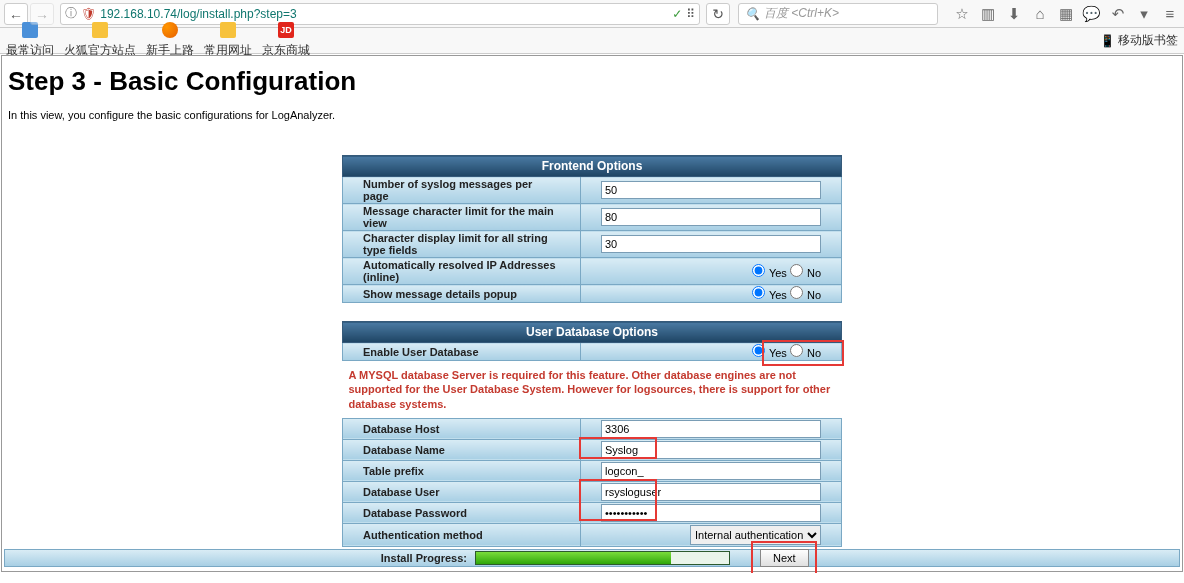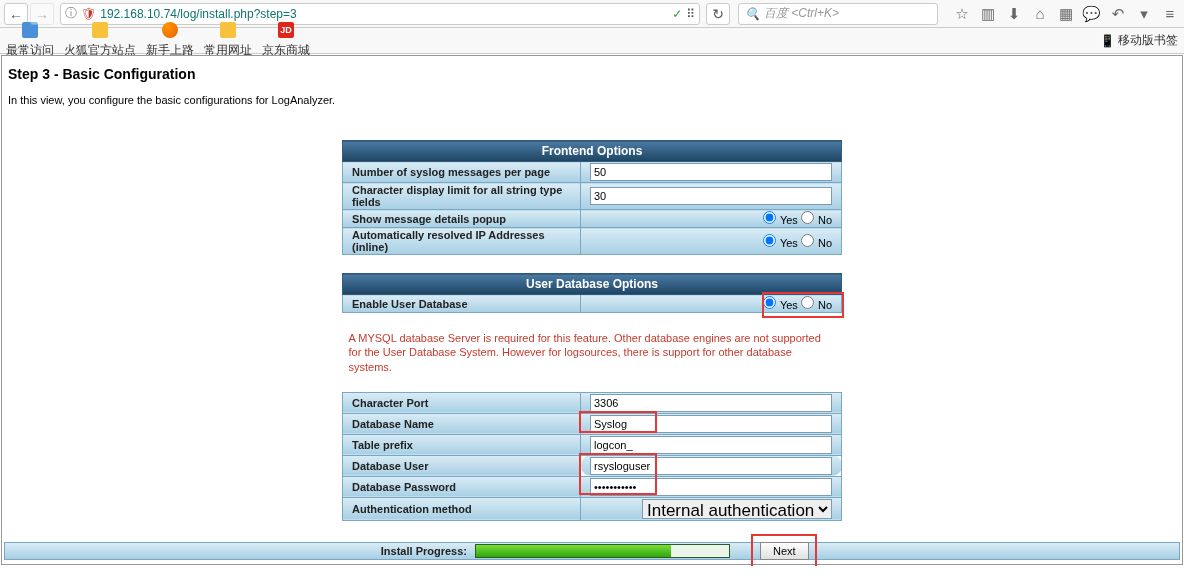--- a/index.html
+++ b/index.html
@@ -21,35 +21,35 @@
 .bookmark { display: flex; align-items: center; gap: 4px; font-size: 12px; color: #333; cursor: pointer; flex-direction: column; }
 .bookmark .bi { width: 16px; height: 16px; background: #f7c23c; border-radius: 2px; }
 .bookmark .bi.ff { background: radial-gradient(circle at 30% 30%, #ff9500, #e66000); border-radius: 50%; }
 .bookmark .bi.jd { background: #e1251b; color: #fff; font-size: 9px; font-weight: bold; display: flex; align-items: center; justify-content: center; border-radius: 2px; }
 .bookmark .bi.blue { background: #4a90d9; }
 .bm-spacer { flex: 1; }
 .mobile-link { font-size: 12px; color: #333; display: flex; align-items: center; gap: 3px; }
 
 
 .page { border: 1px solid #999; margin: 1px; padding: 10px 6px 6px 6px; min-height: 510px; position: relative; }
-.page-title { font-size: 14px; font-weight: bold; margin-bottom: 12px; }
+.page-title { font-size: 26px; font-weight: bold; margin-bottom: 12px; }
 .page-desc { font-size: 11px; margin-bottom: 34px; }
 
 
 .config-wrap { width: 500px; margin: 12px auto; }
 .config-table { width: 100%; border-collapse: collapse; margin-bottom: 18px; }
 .config-table th { background: linear-gradient(#4a7aa3, #1e4463); color: #fff; font-weight: bold; text-align: center; padding: 3px; font-size: 12px; border: 1px solid #355a7a; }
-.config-table td { padding: 1px 9px; font-size: 11px; }
+.config-table td { padding: 1px 20px; font-size: 11px; }
 .label-cell { width: 238px; background: linear-gradient(#d9ecf5, #a8cfe4); border: 1px solid #7aa8c4; color: #222; font-weight: bold; }
 .value-cell { background: linear-gradient(#d9ecf5, #a8cfe4); border: 1px solid #7aa8c4; }
 .value-cell input[type="text"], .value-cell input[type="password"] { width: 100%; height: 18px; border: 1px solid #7a9db5; padding: 0 3px; font-size: 11px; background: #fff; }
-.value-cell select { height: 20px; border: 1px solid #7a9db5; font-size: 17px; float: right; }
+.value-cell select { height: 20px; border: 1px solid #7a9db5; font-size: 11px; float: right; }
 .radio-wrap { text-align: right; padding-right: 4px; }
 .radio-wrap label { margin-left: 4px; }
-.note-row td { color: #c43a2f; font-size: 11px; padding: 18px 6px; line-height: 1.3; }
+.note-row td { color: #c43a2f; font-size: 11px; padding: 7px 6px; line-height: 1.3; font-weight: bold; }
 
 
 .hl { position: relative; }
 .hl::after { content: ""; position: absolute; border: 2px solid #e53935; pointer-events: none; }
 .hl-radio::after { top: -3px; right: -3px; width: 78px; height: 22px; }
 .hl-btn::after { top: -9px; left: -10px; width: 62px; height: 34px; }
 
 
 .progress-row { position: absolute; left: 2px; right: 2px; bottom: 4px; height: 18px; background: linear-gradient(#d9ecf5, #a8cfe4); border: 1px solid #7aa8c4; display: flex; align-items: center; }
 .prog-label { flex: 0 0 470px; text-align: right; padding-right: 8px; font-size: 11px; font-weight: bold; color: #222; }
@@ -129,32 +129,36 @@
     <table class="config-table">
       <tbody>
           <tr>
             <th colspan="2">Frontend Options</th>
           </tr>
       <tr>
         <td class="label-cell">Number of syslog messages per page</td>
         <td class="value-cell"><input type="text" value="50" style=""></td>
       </tr>
       <tr>
+        <td class="label-cell">Message character limit for the main view</td>
+        <td class="value-cell"><input type="text" value="80" style=""></td>
+      </tr>
+      <tr>
         <td class="label-cell">Character display limit for all string type fields</td>
         <td class="value-cell"><input type="text" value="30" style=""></td>
       </tr>
       <tr>
-        <td class="label-cell">Show message details popup</td>
+        <td class="label-cell">Automatically resolved IP Addresses (inline)</td>
         <td class="value-cell radio-wrap">
           <input type="radio" checked="" style=""><label>Yes</label>
           <input type="radio" style=""><label>No</label>
         </td>
       </tr>
       <tr>
-        <td class="label-cell">Automatically resolved IP Addresses (inline)</td>
+        <td class="label-cell">Show message details popup</td>
         <td class="value-cell radio-wrap">
           <input type="radio" checked="" style=""><label>Yes</label>
           <input type="radio" style=""><label>No</label>
         </td>
       </tr>
     </tbody>
       </table>
 
     <table class="config-table" style="position:relative;">
       <tbody>
@@ -165,36 +169,36 @@
         <td class="label-cell">Enable User Database</td>
         <td class="value-cell radio-wrap hl hl-radio">
           <input type="radio" checked="" style=""><label>Yes</label>
           <input type="radio" style=""><label>No</label>
         </td>
       </tr>
       <tr class="note-row">
             <td colspan="2">A MYSQL database Server is required for this feature. Other database engines are not supported for the User Database System. However for logsources, there is support for other database systems.</td>
           </tr>
       <tr>
-        <td class="label-cell">Character Port</td>
+        <td class="label-cell">Database Host</td>
         <td class="value-cell"><input type="text" value="3306" style=""></td>
       </tr>
       <tr>
         <td class="label-cell">Database Name</td>
         <td class="value-cell" style="position:relative;"><input type="text" value="Syslog" style="">
           <span class="db-block" style="top:-3px; left:-2px; width:78px; height:22px;"></span>
         </td>
       </tr>
       <tr>
         <td class="label-cell">Table prefix</td>
         <td class="value-cell"><input type="text" value="logcon_" style=""></td>
       </tr>
       <tr>
         <td class="label-cell">Database User</td>
-        <td class="value-cell" style="position:relative;border-radius:10px;"><input type="text" value="rsysloguser" style="">
+        <td class="value-cell" style="position:relative;"><input type="text" value="rsysloguser" style="">
           <span class="db-block" style="top:-3px; left:-2px; width:78px; height:42px;"></span>
         </td>
       </tr>
       <tr>
         <td class="label-cell">Database Password</td>
         <td class="value-cell"><input type="text" value="•••••••••••" style=""></td>
       </tr>
       <tr>
         <td class="label-cell">Authentication method</td>
         <td class="value-cell">

